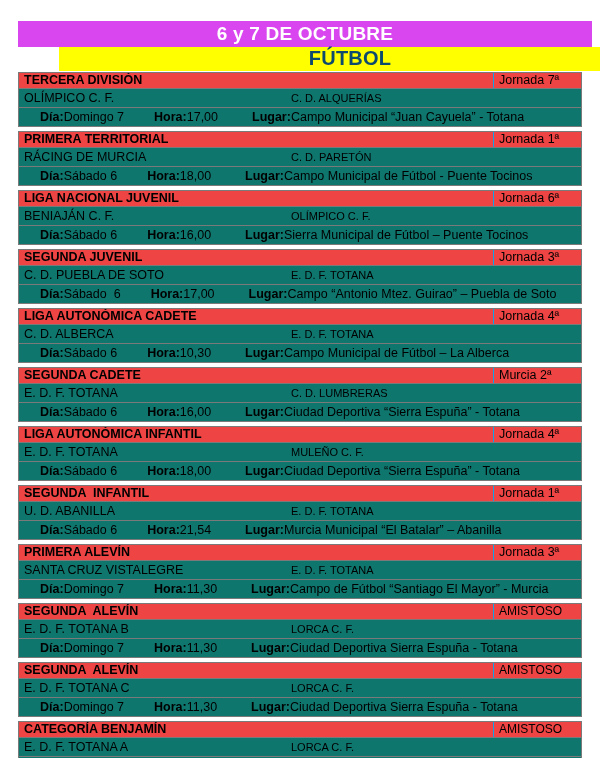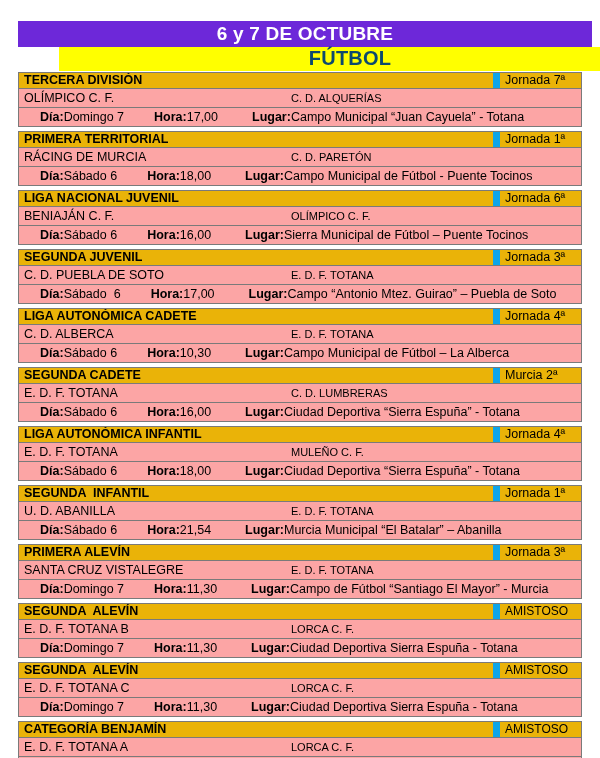--- a/index.html
+++ b/index.html
@@ -21,21 +21,21 @@
     box-sizing: border-box;
   }
 
   
   .banner-date {
     position: absolute;
     left: 18px;
     top: 21px;
     width: 574px;
     height: 26px;
-    background: #6d28d9;
+    background: #d946ef;
     color: #ffffff;
     font-size: 19px;
     font-weight: bold;
     line-height: 26px;
     text-align: center;
     letter-spacing: 0.2px;
   }
   .banner-sport {
     position: absolute;
     left: 18px;
@@ -62,47 +62,47 @@
   .block {
     margin-bottom: 4px;
   }
   .row {
     display: flex;
     box-sizing: border-box;
     border: 1px solid #7a7a7a;
     border-top: none;
     height: 18px;
     align-items: center;
-    background: #fca5a5;
+    background: #0f766e;
   }
   .row.first {
     border-top: 1px solid #7a7a7a;
   }
 
   
   .row-cat {
-    background: #eab308;
+    background: #ef4444;
     height: 17px;
   }
   .cell-cat {
     flex: 0 0 474px;
     width: 474px;
     box-sizing: border-box;
     padding-left: 5px;
     font-size: 12.5px;
     font-weight: bold;
     white-space: pre;
     overflow: hidden;
     line-height: 15px;
   }
   .cell-jornada {
     flex: 1 1 auto;
     box-sizing: border-box;
     padding-left: 5px;
-    border-left: 7px solid #0ea5e9;
+    border-left: 1px solid #0ea5e9;
     font-size: 12.5px;
     line-height: 15px;
     white-space: nowrap;
     overflow: hidden;
   }
   .cell-jornada.amistoso {
     font-size: 12px;
   }
 
   

